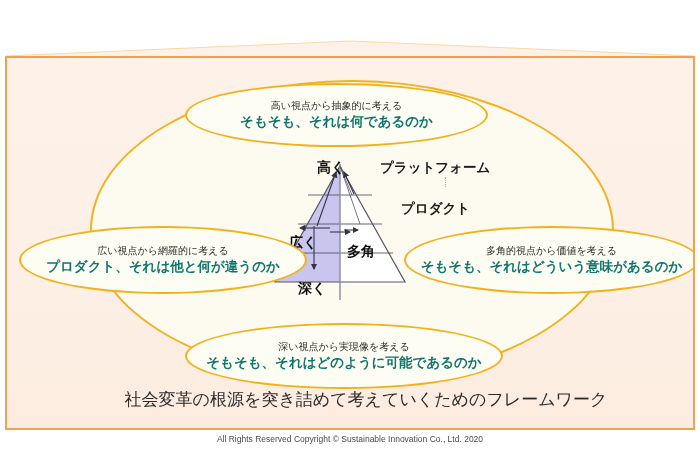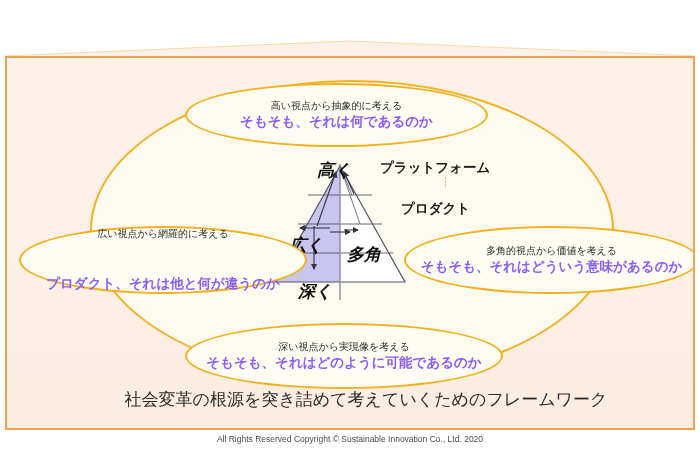--- a/index.html
+++ b/index.html
@@ -100,48 +100,47 @@
     text-align: center;
     line-height: 1.25;
   }
   .sat .line1 {
     font-size: 10px;
     color: #2b2b2b;
     white-space: nowrap;
   }
   .sat .line2 {
     font-size: 13.5px;
-    color: #8b5cf6;
+    color: #0f766e;
     font-weight: bold;
     white-space: nowrap;
     margin-top: 1px;
   }
 
   .sat-top    { left: 178px; top: 25px;  width: 303px; height: 64px; }
-  .sat-left   { left: 12px;  top: 168px; width: 288px; height: 68px; justify-content: space-between; }
+  .sat-left   { left: 12px;  top: 168px; width: 288px; height: 68px; }
   .sat-right  { left: 397px; top: 168px; width: 295px; height: 68px; align-items: center; }
   .sat-bottom { left: 178px; top: 265px; width: 318px; height: 66px; }
 
   
   .pyramid-wrap {
     position: absolute;
     left: 255px;
     top: 96px;
     width: 160px;
     height: 160px;
   }
 
   
   .p-label {
     position: absolute;
-    font-size: 17px;
+    font-size: 14px;
     font-weight: bold;
     color: #111;
     white-space: nowrap;
-    font-style: italic;
   }
   .lbl-takaku { left: 310px; top: 101px; }
   .lbl-hiroku { left: 282px; top: 176px; }
   .lbl-takaku2 { left: 340px; top: 185px; }
   .lbl-fukaku { left: 291px; top: 222px; }
 
   
   .annot {
     position: absolute;
     text-align: center;

